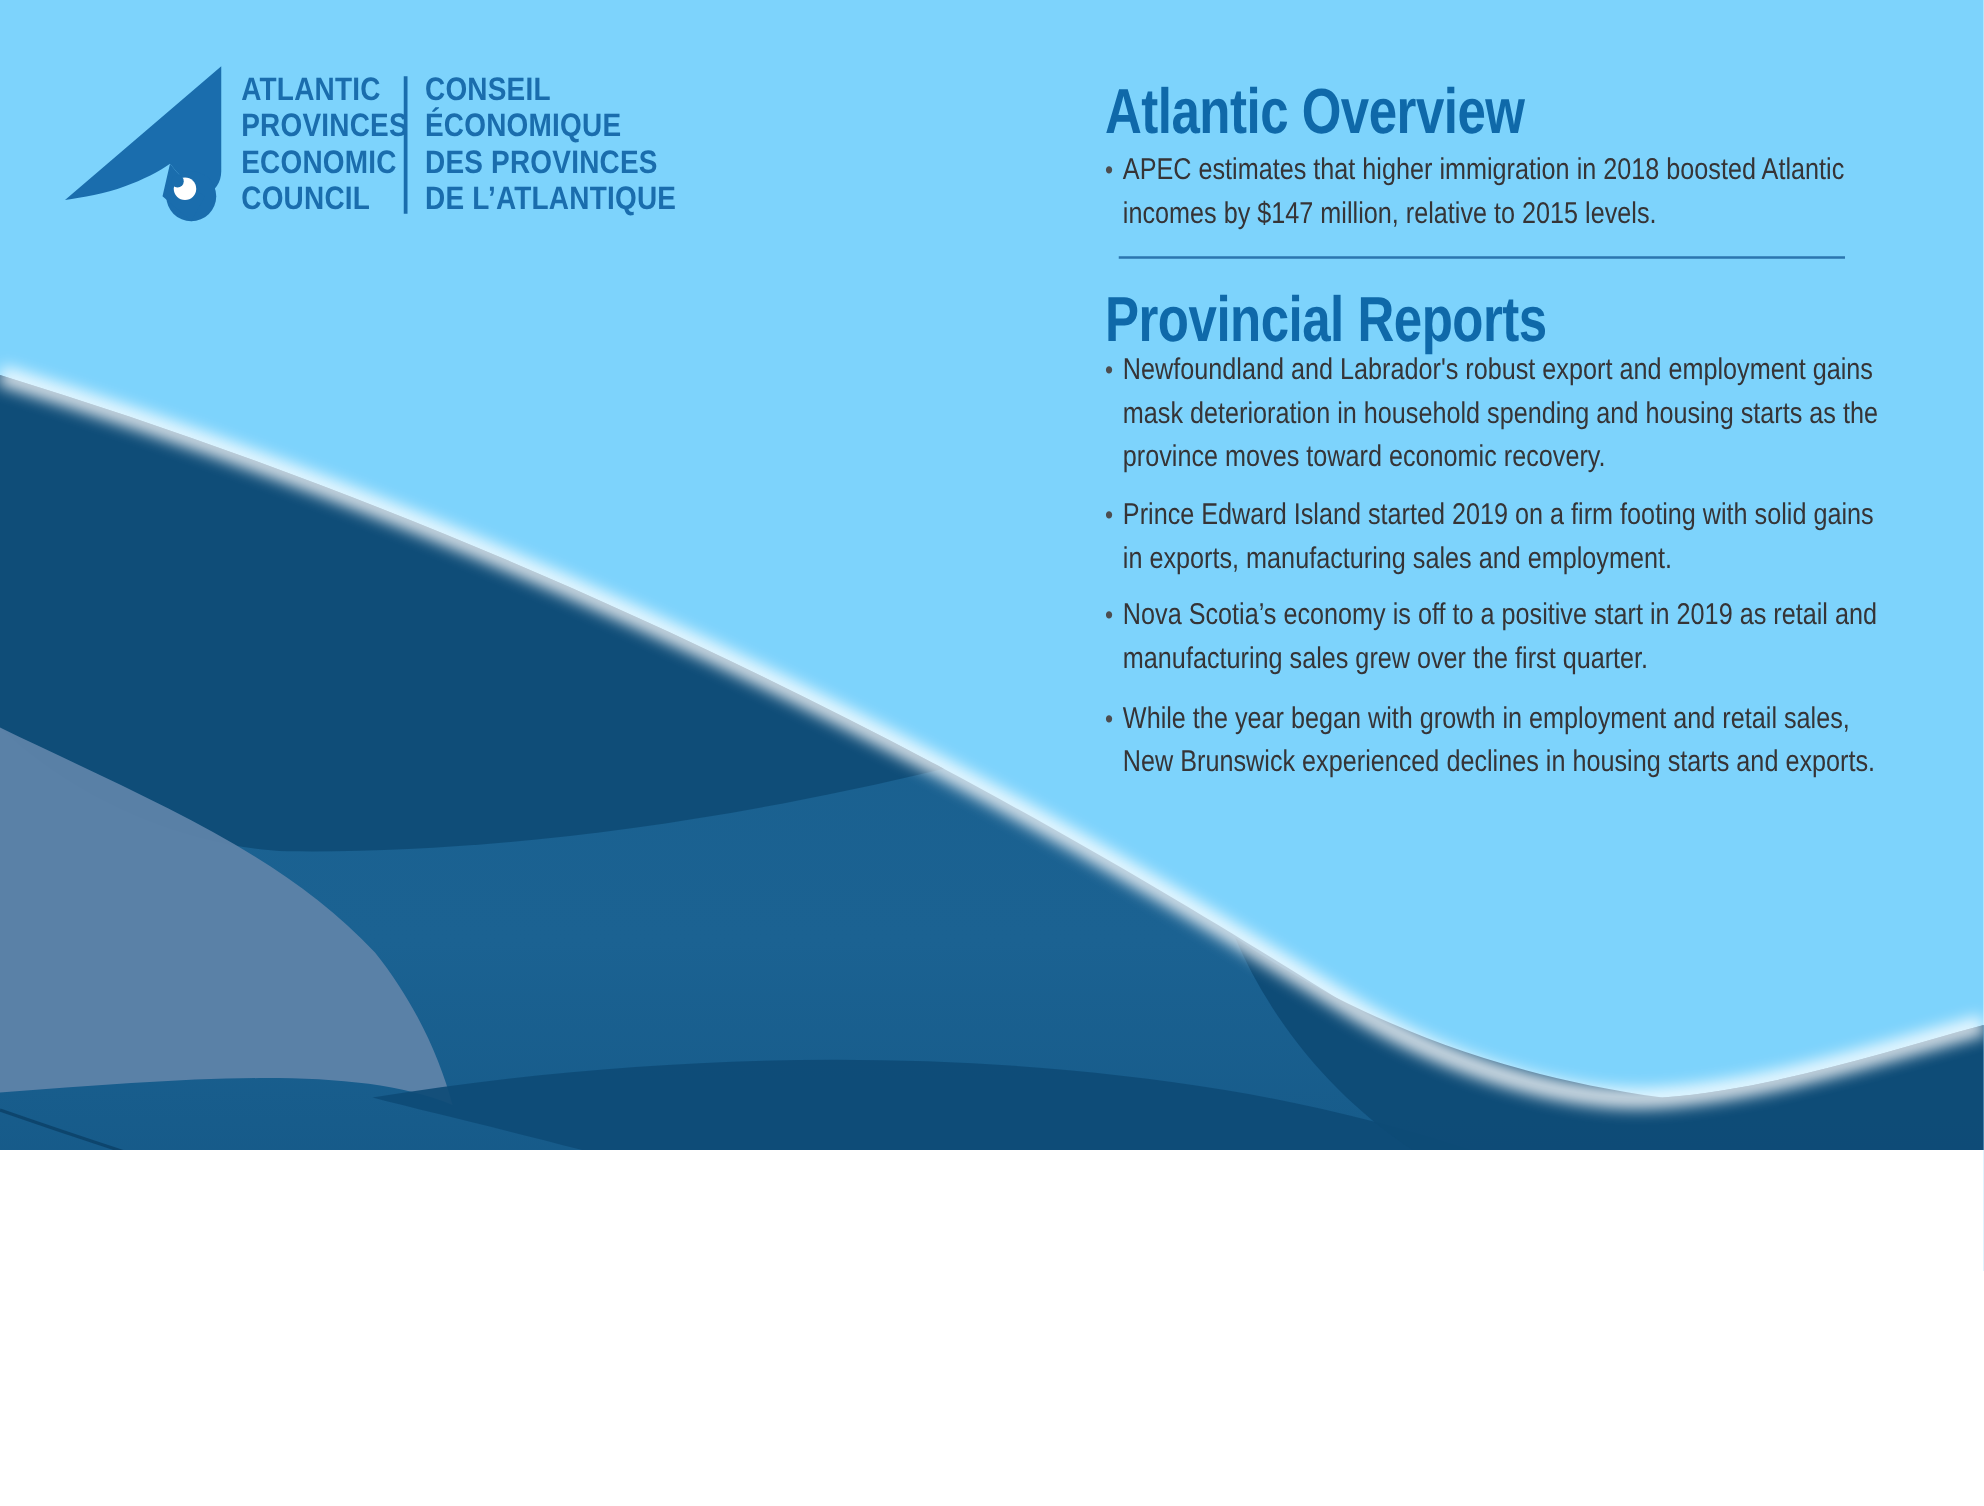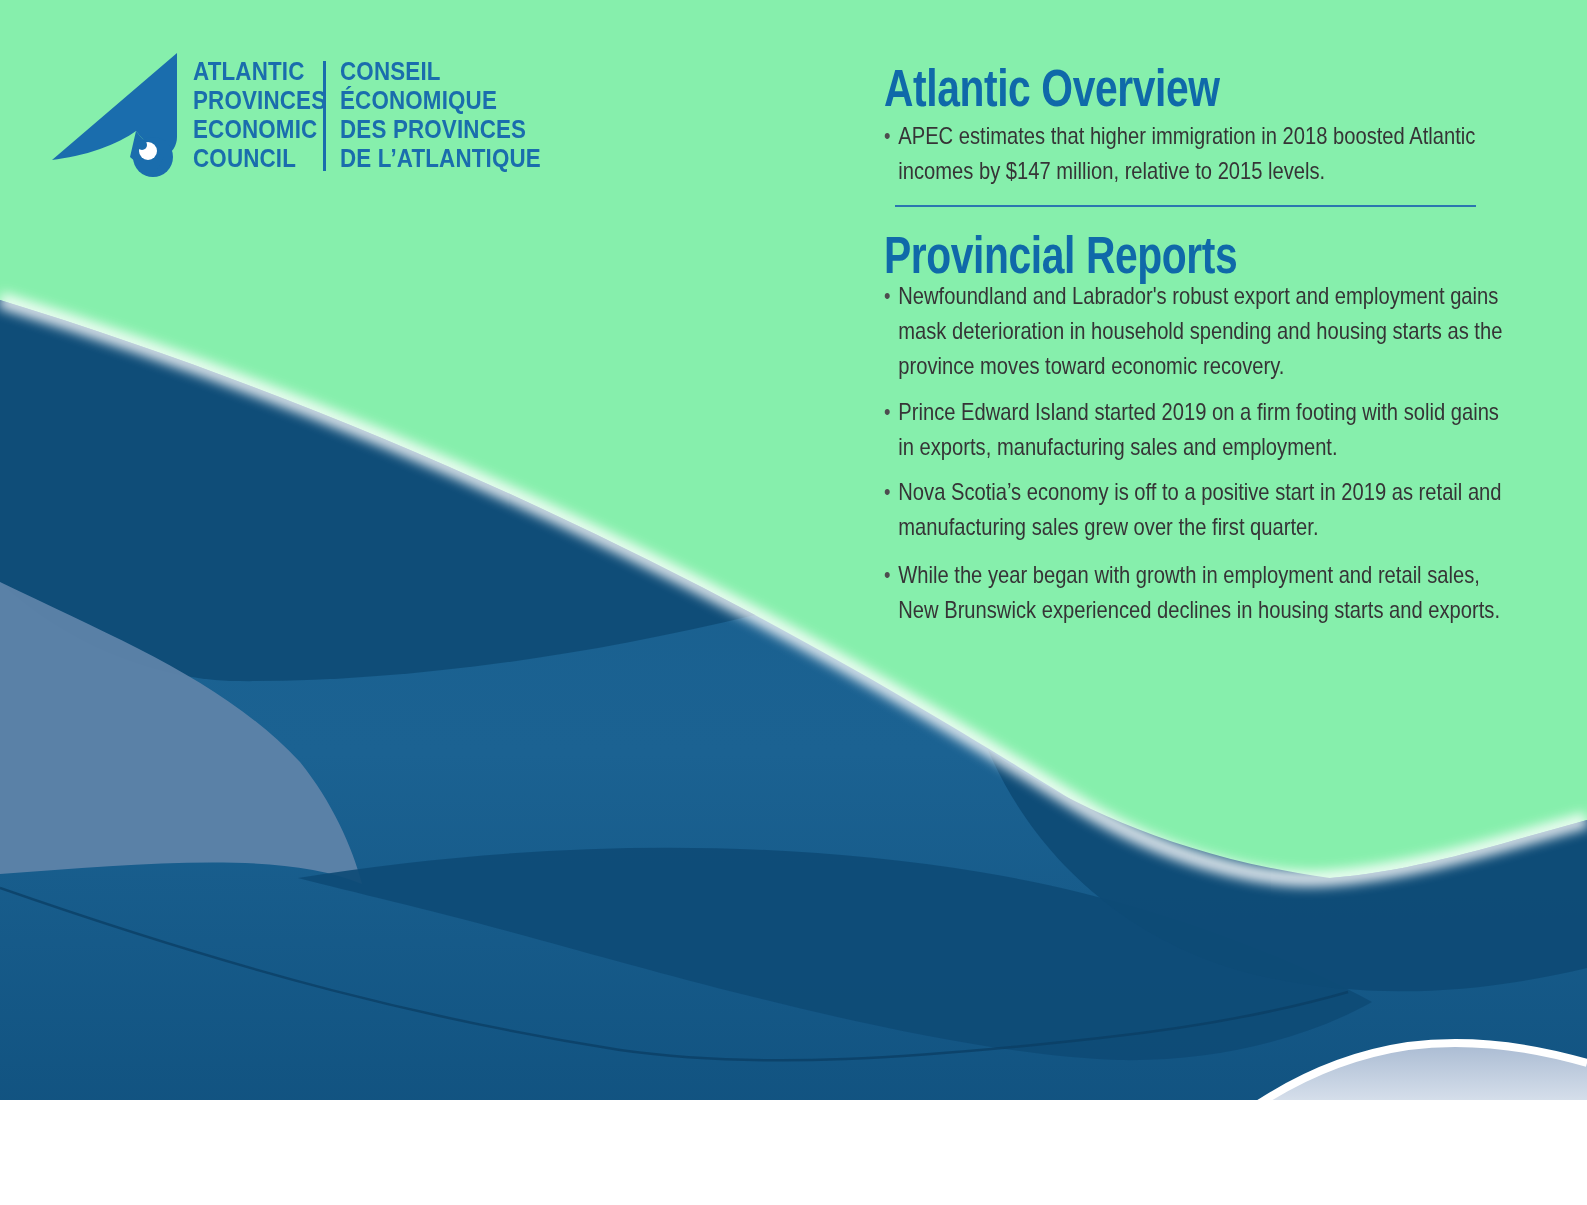--- a/index.html
+++ b/index.html
@@ -4,21 +4,21 @@
 <style>
   :root{
     --brand-blue:#1A6DAD;
     --heading-blue:#0F69A9;
     --rule-blue:#2B76AF;
     --body-text:#363436;
     --bullet-gray:#4D4D4F;
   }
   html,body{margin:0;padding:0;background:#ffffff;}
   .page{
-    position:relative;width:1587px;height:1100px;overflow:hidden;background:#86efac;
+    position:relative;width:1587px;height:920px;overflow:hidden;background:#7dd3fc;
     font-family:"Liberation Sans", sans-serif;
   }
   .wave-svg{position:absolute;left:0;top:0;width:1587px;height:1205px;z-index:0;}
   
   .logo{position:absolute;left:0;top:0;z-index:2;}
   .logo-icon{position:absolute;left:40px;top:45px;width:160px;height:135px;}
   .logo-col{
     position:absolute;top:57px;
     font-weight:bold;font-size:26px;line-height:29px;letter-spacing:.2px;
     color:var(--brand-blue);

